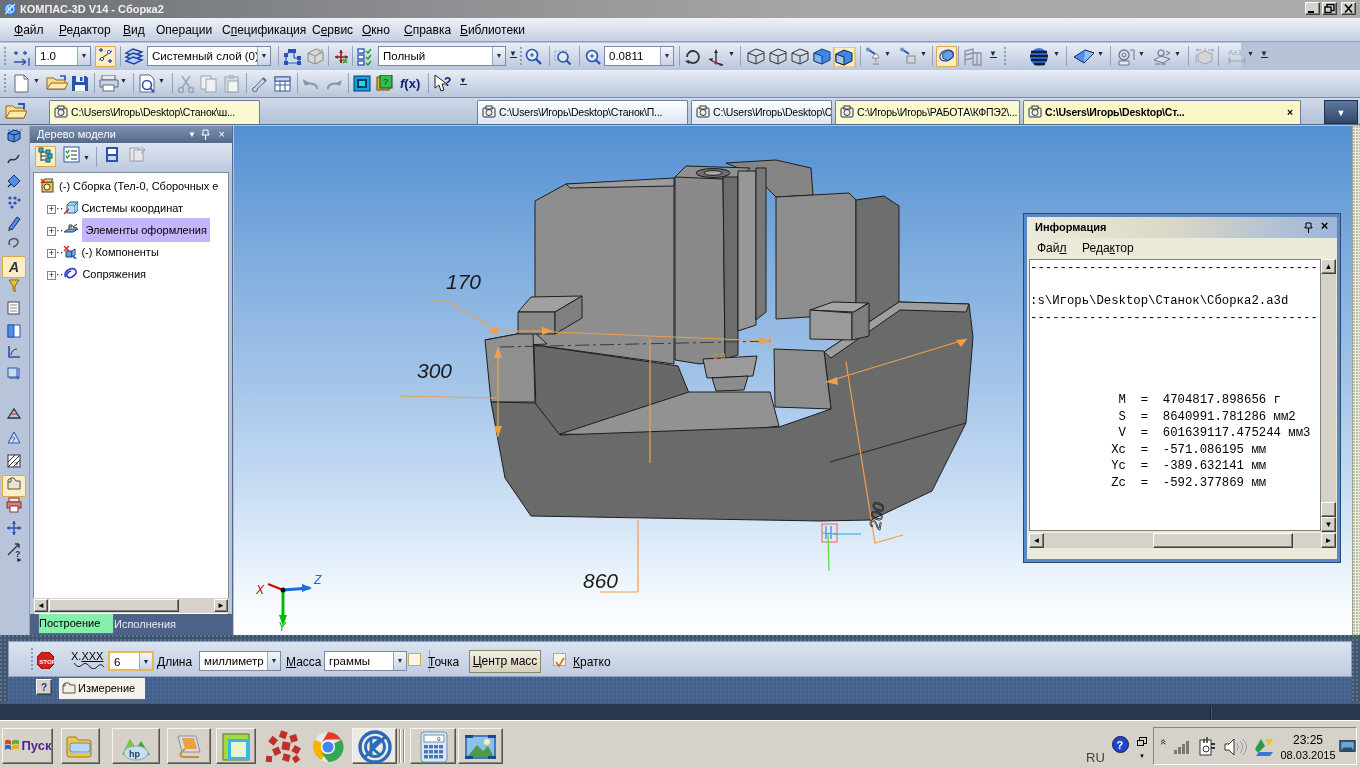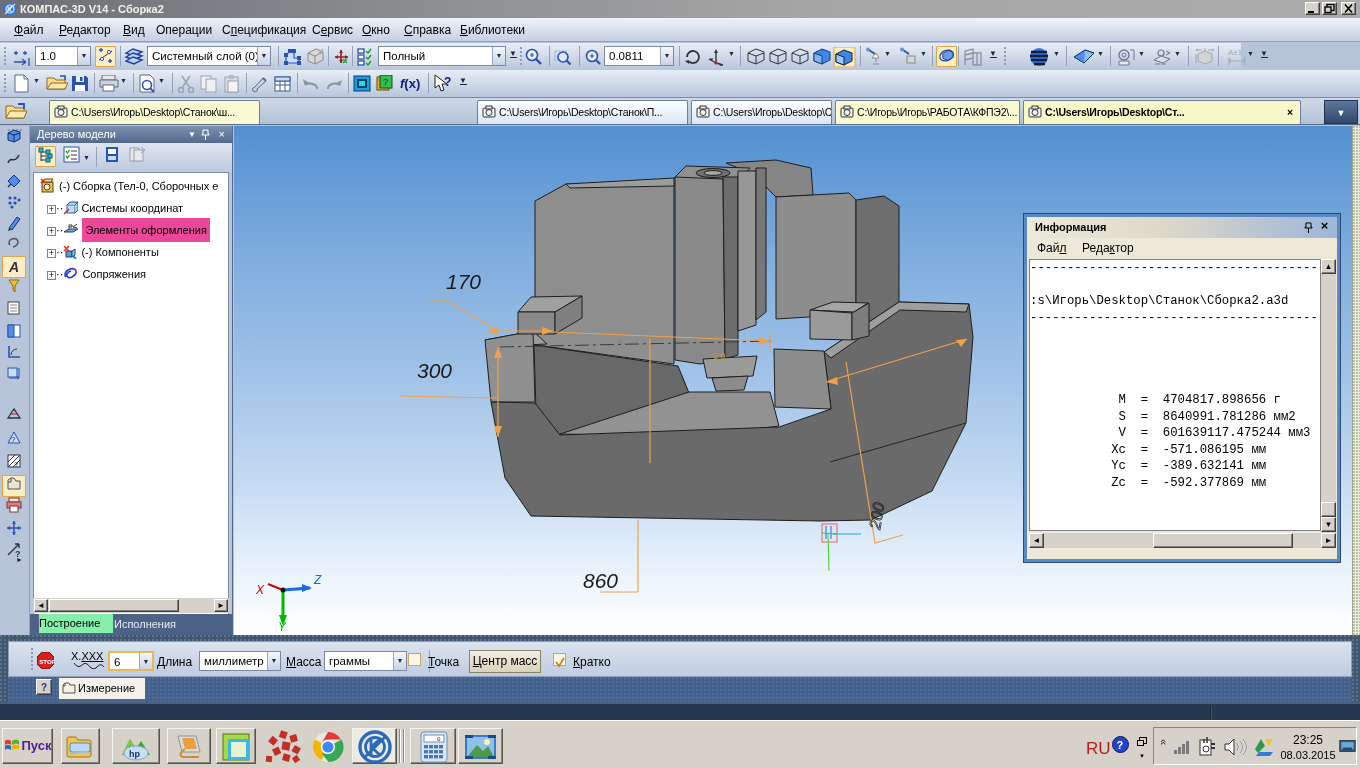--- a/index.html
+++ b/index.html
@@ -520,21 +520,21 @@
           </svg> (-) Сборка (Тел-0, Сборочных е</div>
       <div class="trow" style="top:27px;left:13px"><span class="plus">+</span>··<svg width="15" height="14" viewBox="0 0 15 14" style="vertical-align:-3px">
             <path d="M4 4 h8 v8 h-8z" fill="#bfe0f4" stroke="#2a52b0"></path>
             <path d="M4 4 l3-3 h8 l-3 3 M12 4 l3-3 v8 l-3 3" fill="#9fd0ee" stroke="#2a52b0"></path>
             <path d="M1 13 L6 8" stroke="#d02020" stroke-width="1.4"></path>
           </svg> Системы координат</div>
       <div class="trow" style="top:49px;left:13px"><span class="plus">+</span>··<svg width="16" height="14" viewBox="0 0 16 14" style="vertical-align:-3px">
             <path d="M1 9 l5-3 h9 l-5 3z" fill="#6aaae0" stroke="#20406a"></path>
             <path d="M6 2 v4 M6 2 h3 v2 h-3" fill="none" stroke="#333"></path>
             <path d="M10 4 l4-3 M10 4 l4 1" stroke="#333"></path>
-          </svg> <span style="background:#ec4899;padding:6px 3px">Элементы оформления</span></div>
+          </svg> <span style="background:#c4b5fd;padding:6px 3px">Элементы оформления</span></div>
       <div class="trow" style="top:71px;left:13px"><span class="plus">+</span>··<svg width="15" height="14" viewBox="0 0 15 14" style="vertical-align:-3px">
             <path d="M3 6 h6 v6 H3z" fill="#5a9ae0" stroke="#20406a"></path>
             <path d="M9 6 l3-2 v6 l-3 2z" fill="#9cc6ee" stroke="#20406a"></path>
             <path d="M1 1 l5 5 M6 1 l-5 5" stroke="#e03020" stroke-width="1.5"></path>
             <path d="M10 11 l3 3" stroke="#1a80d0" stroke-width="2"></path>
           </svg> (-) Компоненты</div>
       <div class="trow" style="top:93px;left:13px"><span class="plus">+</span>··<svg width="16" height="14" viewBox="0 0 16 14" style="vertical-align:-3px">
             <path d="M3 10 C1 8 2 5 5 3 C8 1 12 1 13 4 C14 6 12 8 9 10 C7 11 5 11 4 9 C3 7 5 5 8 4" fill="none" stroke="#2a3ad0" stroke-width="1.6"></path>
           </svg> Сопряжения</div>
     </div>
@@ -799,21 +799,21 @@
           </g>
         </svg></div>
     <div class="tkbtn" style="left:458px;width:45px"><svg width="35" height="28" viewBox="0 0 35 28" style="margin:4px 4px">
           <rect x="2" y="2" width="31" height="24" fill="#3a7ac8"></rect>
           <rect x="4" y="4" width="27" height="20" fill="#8ec0e8"></rect>
           <path d="M4 24 L14 12 L20 18 L25 13 L31 24z" fill="#4a9a4a"></path>
           <circle cx="24" cy="9" r="3" fill="#f8f0c0"></circle>
           <path d="M2 2 h8 v3 h-8z M25 2 h8 v3 h-8z M2 23 h8 v3 h-8z M25 23 h8 v3 h-8z" fill="#1a4a8a"></path>
         </svg></div>
     <div id="tray">
-      <div class="abs" style="left:-68px;top:11px;font-size:17px;color:#b91c1c">RU</div>
+      <div class="abs" style="left:-68px;top:22px;font-size:13px;color:#404040">RU</div>
       <svg class="abs" style="left:-42px;top:8px" width="17" height="17" viewBox="0 0 17 17">
           <circle cx="8.5" cy="8.5" r="8" fill="#2244cc" stroke="#101a50"></circle>
           <text x="4.5" y="13" font-size="11" font-weight="bold" fill="#fff" font-family="Liberation Sans">?</text>
         </svg>
       <div class="abs" style="left:-18px;top:6px"><svg width="12" height="12" viewBox="0 0 12 12">
             <rect x="3.5" y="1.5" width="7" height="6" fill="none" stroke="#000"></rect>
             <rect x="1.5" y="4.5" width="6" height="5" fill="#d6d2ca" stroke="#000"></rect>
           </svg><div style="font-size:6px;margin-top:1px;text-align:center">▼</div></div>
       <div class="abs" style="left:4px;top:11px;font-size:11px;color:#222;transform:rotate(90deg);width:11px;height:11px;line-height:11px">«</div>
       <svg class="abs" style="left:20px;top:12px" width="18" height="14" viewBox="0 0 18 14">

